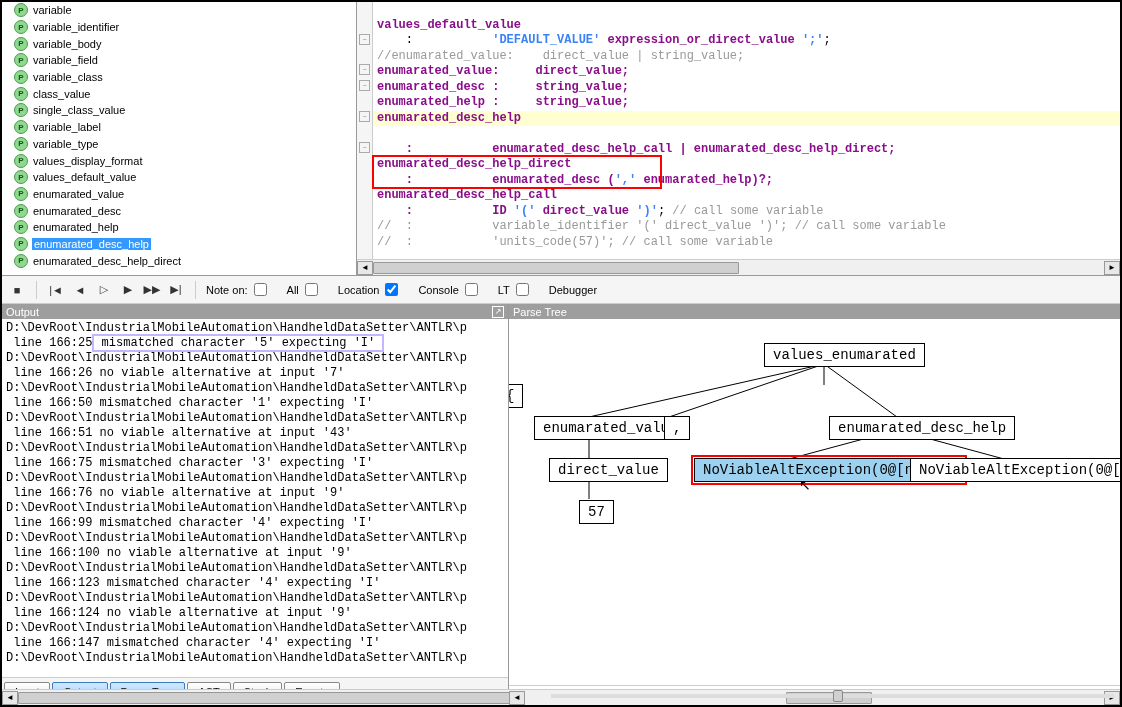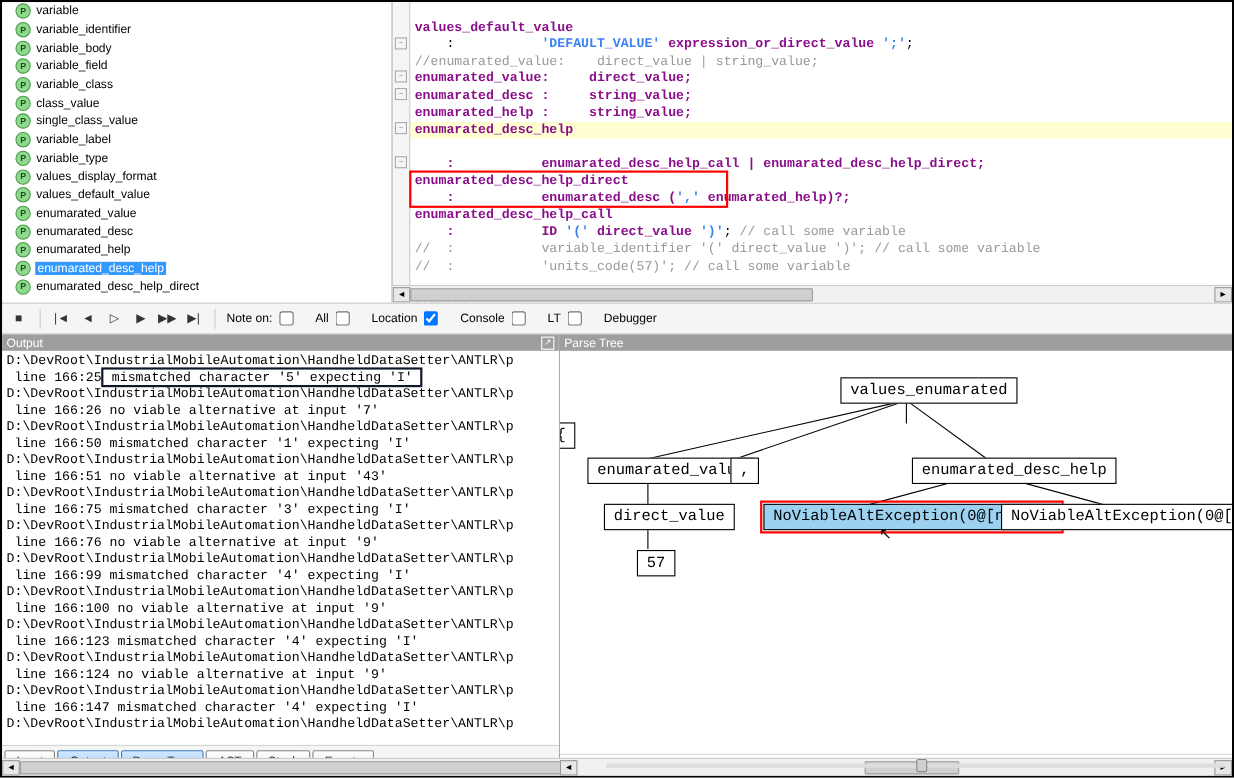--- a/index.html
+++ b/index.html
@@ -27,21 +27,21 @@
 .toolbar { height: 28px; background: #f5f5f5; border-bottom: 1px solid #ccc; display: flex; align-items: center; padding: 0 6px; gap: 6px; }
 .toolbar .tb-btn { width: 18px; height: 18px; display: flex; align-items: center; justify-content: center; cursor: pointer; font-size: 11px; color: #333; }
 .toolbar .sep { width: 1px; height: 18px; background: #ccc; margin: 0 4px; }
 .toolbar label { display: flex; align-items: center; gap: 20px; font-size: 11px; }
 .toolbar input[type=checkbox] { width: 13px; height: 13px; }
 .bottom { flex: 1; display: flex; position: relative; justify-content: flex-end; }
 .output-panel { width: 507px; display: flex; flex-direction: column; border-right: 1px solid #999; }
 .panel-title { background: #9e9e9e; color: #fff; font-size: 11px; padding: 1px 4px; height: 15px; display: flex; align-items: center; justify-content: space-between; }
 .panel-title .pop { width: 12px; height: 12px; border: 1px solid #fff; font-size: 8px; display: flex; align-items: center; justify-content: center; cursor: pointer; }
 .output-body { flex: 1; overflow: hidden; font-family: 'Courier New', monospace; font-size: 12px; line-height: 15px; position: relative; background: #fff; padding: 2px 4px; white-space: pre; }
-.output-body .red-highlight { border: 2px solid #0f172a; }
+.output-body .red-highlight { border: 2px solid #c4b5fd; }
 .vscroll { position: absolute; right: 0; top: 15px; bottom: 32px; width: 16px; background: #f0f0f0; border-left: 1px solid #ccc; }
 .vscroll .vthumb { position: absolute; left: 1px; width: 12px; top: 16px; height: 40px; background: #d0d0d0; border: 1px solid #999; }
 .bottom-tabs { height: 28px; border-top: 1px solid #ccc; display: flex; align-items: center; padding: 2px; gap: 2px; background: #f5f5f5; }
 .btn-tab { padding: 3px 10px; border: 1px solid #888; background: linear-gradient(#fff,#e4e4e4); font-size: 11px; cursor: pointer; border-radius: 2px; }
 .btn-tab.active { background: linear-gradient(#d0e8ff,#a0d0ff); border-color: #3a7abd; }
 .parsetree-panel { flex: 1; display: flex; flex-direction: column; position: relative; }
 .tree-canvas { flex: 1; position: relative; background: #fff; overflow: hidden; }
 .zoom-bar { height: 20px; border-top: 1px solid #ccc; display: flex; align-items: center; padding: 0 6px; gap: 8px; font-size: 11px; }
 .zoom-track { flex: 1; height: 4px; background: #ddd; position: relative; }
 .zoom-thumb { position: absolute; left: 50%; top: -4px; width: 10px; height: 12px; background: #d0d0d0; border: 1px solid #888; border-radius: 2px; }

